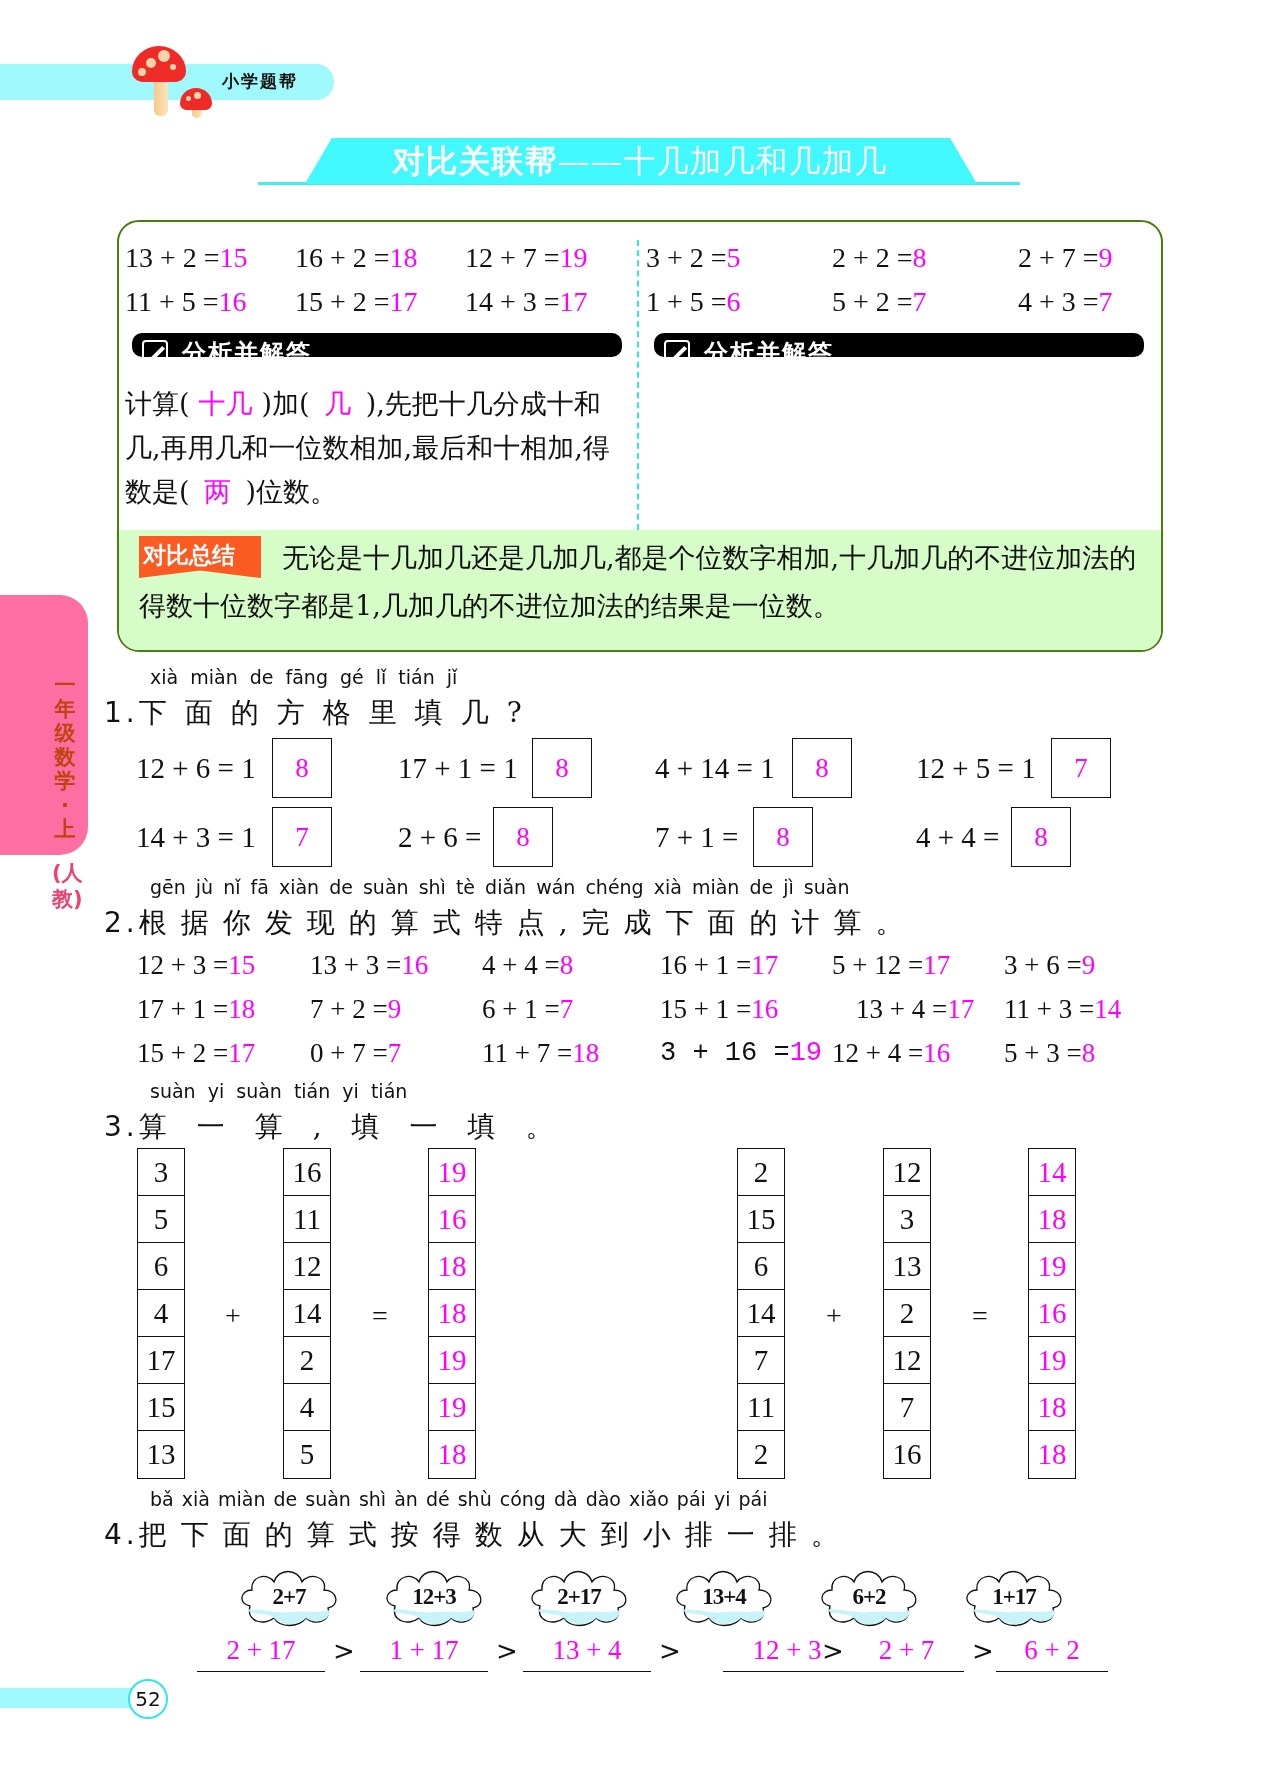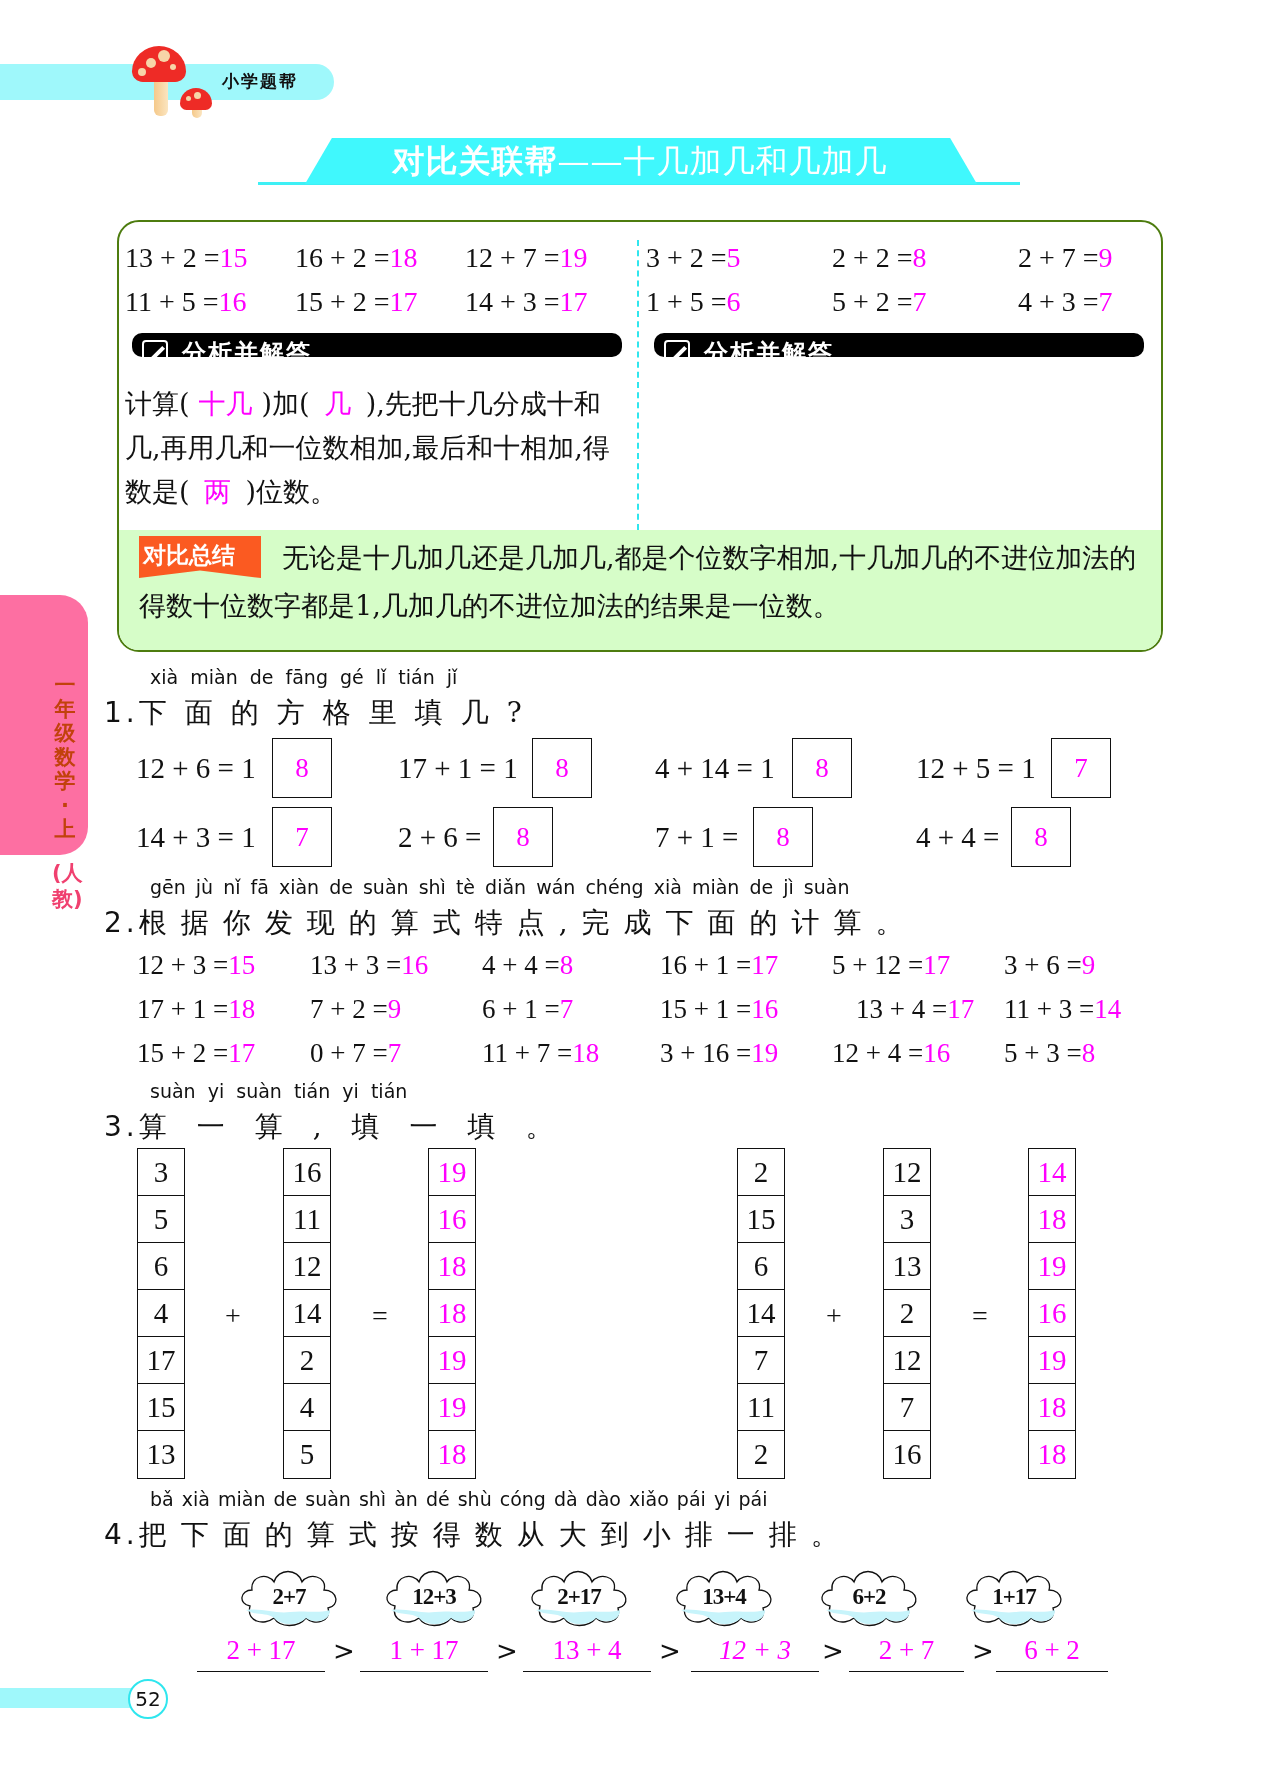--- a/index.html
+++ b/index.html
@@ -189,21 +189,21 @@
   <div class="q2-cell" style="left:137px;top:994px;"><span>17 + 1 =</span><span class="pink">18</span></div>
   <div class="q2-cell" style="left:310px;top:994px;"><span>7 + 2 =</span><span class="pink">9</span></div>
   <div class="q2-cell" style="left:482px;top:994px;"><span>6 + 1 =</span><span class="pink">7</span></div>
   <div class="q2-cell" style="left:660px;top:994px;"><span>15 + 1 =</span><span class="pink">16</span></div>
   <div class="q2-cell" style="left:832px;top:994px;margin-left:24px;"><span>13 + 4 =</span><span class="pink">17</span></div>
   <div class="q2-cell" style="left:1004px;top:994px;"><span>11 + 3 =</span><span class="pink">14</span></div>
 
   <div class="q2-cell" style="left:137px;top:1038px;"><span>15 + 2 =</span><span class="pink">17</span></div>
   <div class="q2-cell" style="left:310px;top:1038px;"><span>0 + 7 =</span><span class="pink">7</span></div>
   <div class="q2-cell" style="left:482px;top:1038px;"><span>11 + 7 =</span><span class="pink">18</span></div>
-  <div class="q2-cell" style="left:660px;top:1038px;"><span>3 + 16 =</span><span class="pink">19</span></div>
+  <div class="q2-cell" style="left:660px;top:1038px;font-family:Liberation Mono, monospace;"><span>3 + 16 =</span><span class="pink">19</span></div>
   <div class="q2-cell" style="left:832px;top:1038px;"><span>12 + 4 =</span><span class="pink">16</span></div>
   <div class="q2-cell" style="left:1004px;top:1038px;"><span>5 + 3 =</span><span class="pink">8</span></div>
 </div>
 
 <div class="pinyin" style="left:150px;top:1080px;">suàn   yi   suàn      tián   yi   tián</div>
 <div class="q-title" style="left:104px;top:1108px;letter-spacing:30px;"><span class="q-num">3.</span><span>算一算,填一填。</span></div>
 
 <div class="stack" style="left:137px;top:1148px;">
   <div>3</div>
     <div>5</div>
@@ -309,20 +309,20 @@
     </svg>
   <span>1+17</span>
 </div>
 
 <div class="rank-slot" style="left:197px;top:1632px;width:128px;">2 + 17</div>
 <div class="gt" style="left:333px;top:1636px;">&gt;</div>
 <div class="rank-slot" style="left:360px;top:1632px;width:128px;">1 + 17</div>
 <div class="gt" style="left:496px;top:1636px;">&gt;</div>
 <div class="rank-slot" style="left:523px;top:1632px;width:128px;">13 + 4</div>
 <div class="gt" style="left:659px;top:1636px;">&gt;</div>
-<div class="rank-slot" style="left:691px;top:1632px;width:128px;font-style:italic;">12 + 3</div>
+<div class="rank-slot" style="left:723px;top:1632px;width:128px;">12 + 3</div>
 <div class="gt" style="left:822px;top:1636px;">&gt;</div>
 <div class="rank-slot" style="left:849px;top:1632px;width:115px;">2 + 7</div>
 <div class="gt" style="left:972px;top:1636px;">&gt;</div>
 <div class="rank-slot" style="left:996px;top:1632px;width:112px;">6 + 2</div>
 
 <div class="abs footer-bar"></div>
 <div class="abs page-num">52</div>
 
 </body></html>

